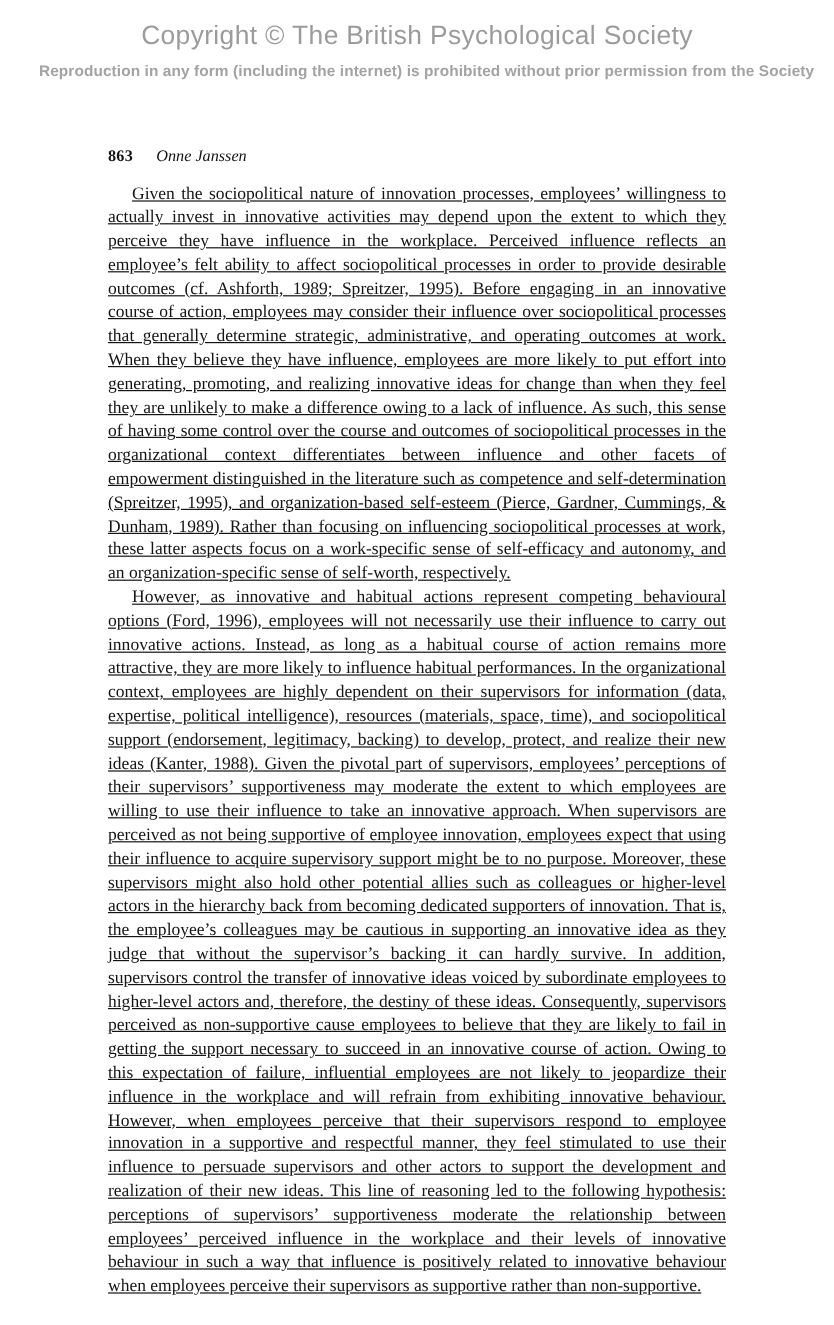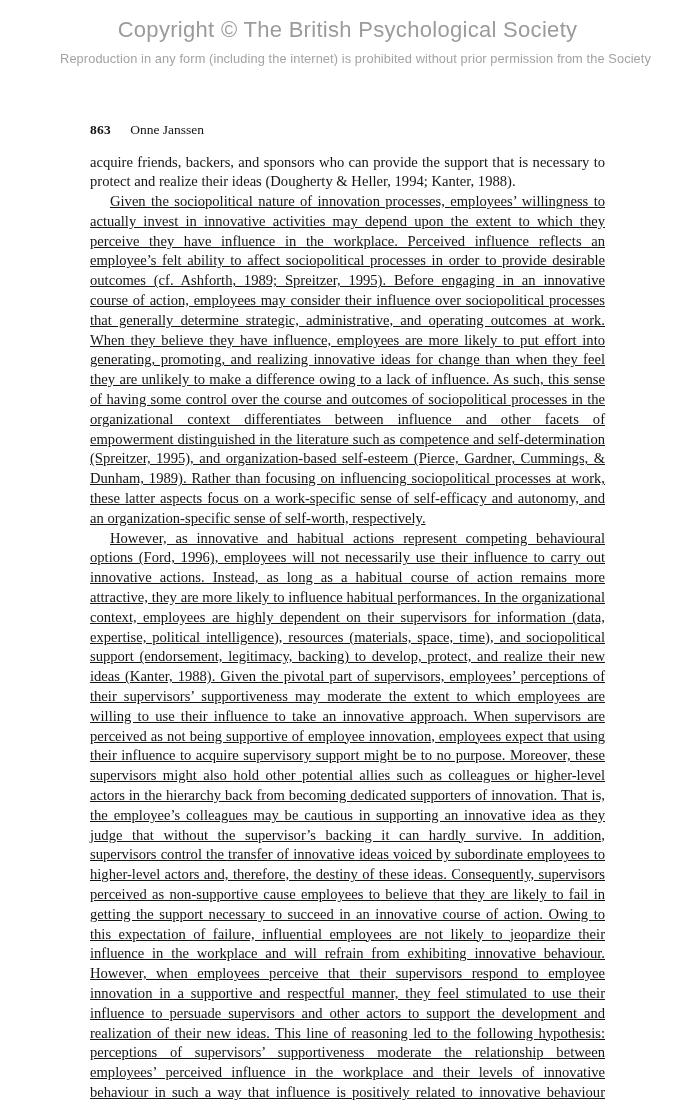--- a/index.html
+++ b/index.html
@@ -26,36 +26,37 @@
     font-family: "Liberation Sans", sans-serif;
     font-size: 22px;
     font-weight: 400;
     color: #9b9b9b;
     letter-spacing: 0.3px;
     line-height: 1.25;
   }
   .copyright-sub {
     font-family: "Liberation Sans", sans-serif;
     font-size: 12.8px;
-    font-weight: 400;
+    font-weight: 700;
     color: #a3a3a3;
     margin-top: 7px;
     letter-spacing: 0.1px;
     padding-left: 16px;
   }
   .running-head {
     margin: 56px 90px 0 90px;
     font-size: 13.5px;
     color: #141414;
   }
   .page-number {
     font-weight: 600;
     letter-spacing: 0.2px;
   }
   .author-name {
+    font-style: italic;
     margin-left: 16px;
   }
   .article-body {
     margin: 15px 90px 0 90px;
     width: 515px;
     font-size: 14.6px;
     line-height: 19.8px;
     text-align: justify;
     color: #141414;
   }
@@ -71,18 +72,17 @@
     <div class="copyright-main">Copyright © The British Psychological Society</div>
     <div class="copyright-sub">Reproduction in any form (including the internet) is prohibited without prior permission from the Society</div>
   </header>
 
   <div class="running-head">
     <span class="page-number">863</span>
     <span class="author-name">Onne Janssen</span>
   </div>
 
   <main class="article-body">
-    <p class="para">acquire friends, backers, and sponsors who can provide the support that is necessary to protect and realize their ideas (Dougherty &amp; Heller, 1994; Kanter, 1988).</p>
     <p class="para indent">Given the sociopolitical nature of innovation processes, employees’ willingness to actually invest in innovative activities may depend upon the extent to which they perceive they have influence in the workplace. Perceived influence reflects an employee’s felt ability to affect sociopolitical processes in order to provide desirable outcomes (cf. Ashforth, 1989; Spreitzer, 1995). Before engaging in an innovative course of action, employees may consider their influence over sociopolitical processes that generally determine strategic, administrative, and operating outcomes at work. When they believe they have influence, employees are more likely to put effort into generating, promoting, and realizing innovative ideas for change than when they feel they are unlikely to make a difference owing to a lack of influence. As such, this sense of having some control over the course and outcomes of sociopolitical processes in the organizational context differentiates between influence and other facets of empowerment distinguished in the literature such as competence and self-determination (Spreitzer, 1995), and organization-based self-esteem (Pierce, Gardner, Cummings, &amp; Dunham, 1989). Rather than focusing on influencing sociopolitical processes at work, these latter aspects focus on a work-specific sense of self-efficacy and autonomy, and an organization-specific sense of self-worth, respectively.</p>
     <p class="para indent">However, as innovative and habitual actions represent competing behavioural options (Ford, 1996), employees will not necessarily use their influence to carry out innovative actions. Instead, as long as a habitual course of action remains more attractive, they are more likely to influence habitual performances. In the organizational context, employees are highly dependent on their supervisors for information (data, expertise, political intelligence), resources (materials, space, time), and sociopolitical support (endorsement, legitimacy, backing) to develop, protect, and realize their new ideas (Kanter, 1988). Given the pivotal part of supervisors, employees’ perceptions of their supervisors’ supportiveness may moderate the extent to which employees are willing to use their influence to take an innovative approach. When supervisors are perceived as not being supportive of employee innovation, employees expect that using their influence to acquire supervisory support might be to no purpose. Moreover, these supervisors might also hold other potential allies such as colleagues or higher-level actors in the hierarchy back from becoming dedicated supporters of innovation. That is, the employee’s colleagues may be cautious in supporting an innovative idea as they judge that without the supervisor’s backing it can hardly survive. In addition, supervisors control the transfer of innovative ideas voiced by subordinate employees to higher-level actors and, therefore, the destiny of these ideas. Consequently, supervisors perceived as non-supportive cause employees to believe that they are likely to fail in getting the support necessary to succeed in an innovative course of action. Owing to this expectation of failure, influential employees are not likely to jeopardize their influence in the workplace and will refrain from exhibiting innovative behaviour. However, when employees perceive that their supervisors respond to employee innovation in a supportive and respectful manner, they feel stimulated to use their influence to persuade supervisors and other actors to support the development and realization of their new ideas. This line of reasoning led to the following hypothesis: perceptions of supervisors’ supportiveness moderate the relationship between employees’ perceived influence in the workplace and their levels of innovative behaviour in such a way that influence is positively related to innovative behaviour when employees perceive their supervisors as supportive rather than non-supportive.</p>
   </main>
 
 </div>
 
 </body></html>

